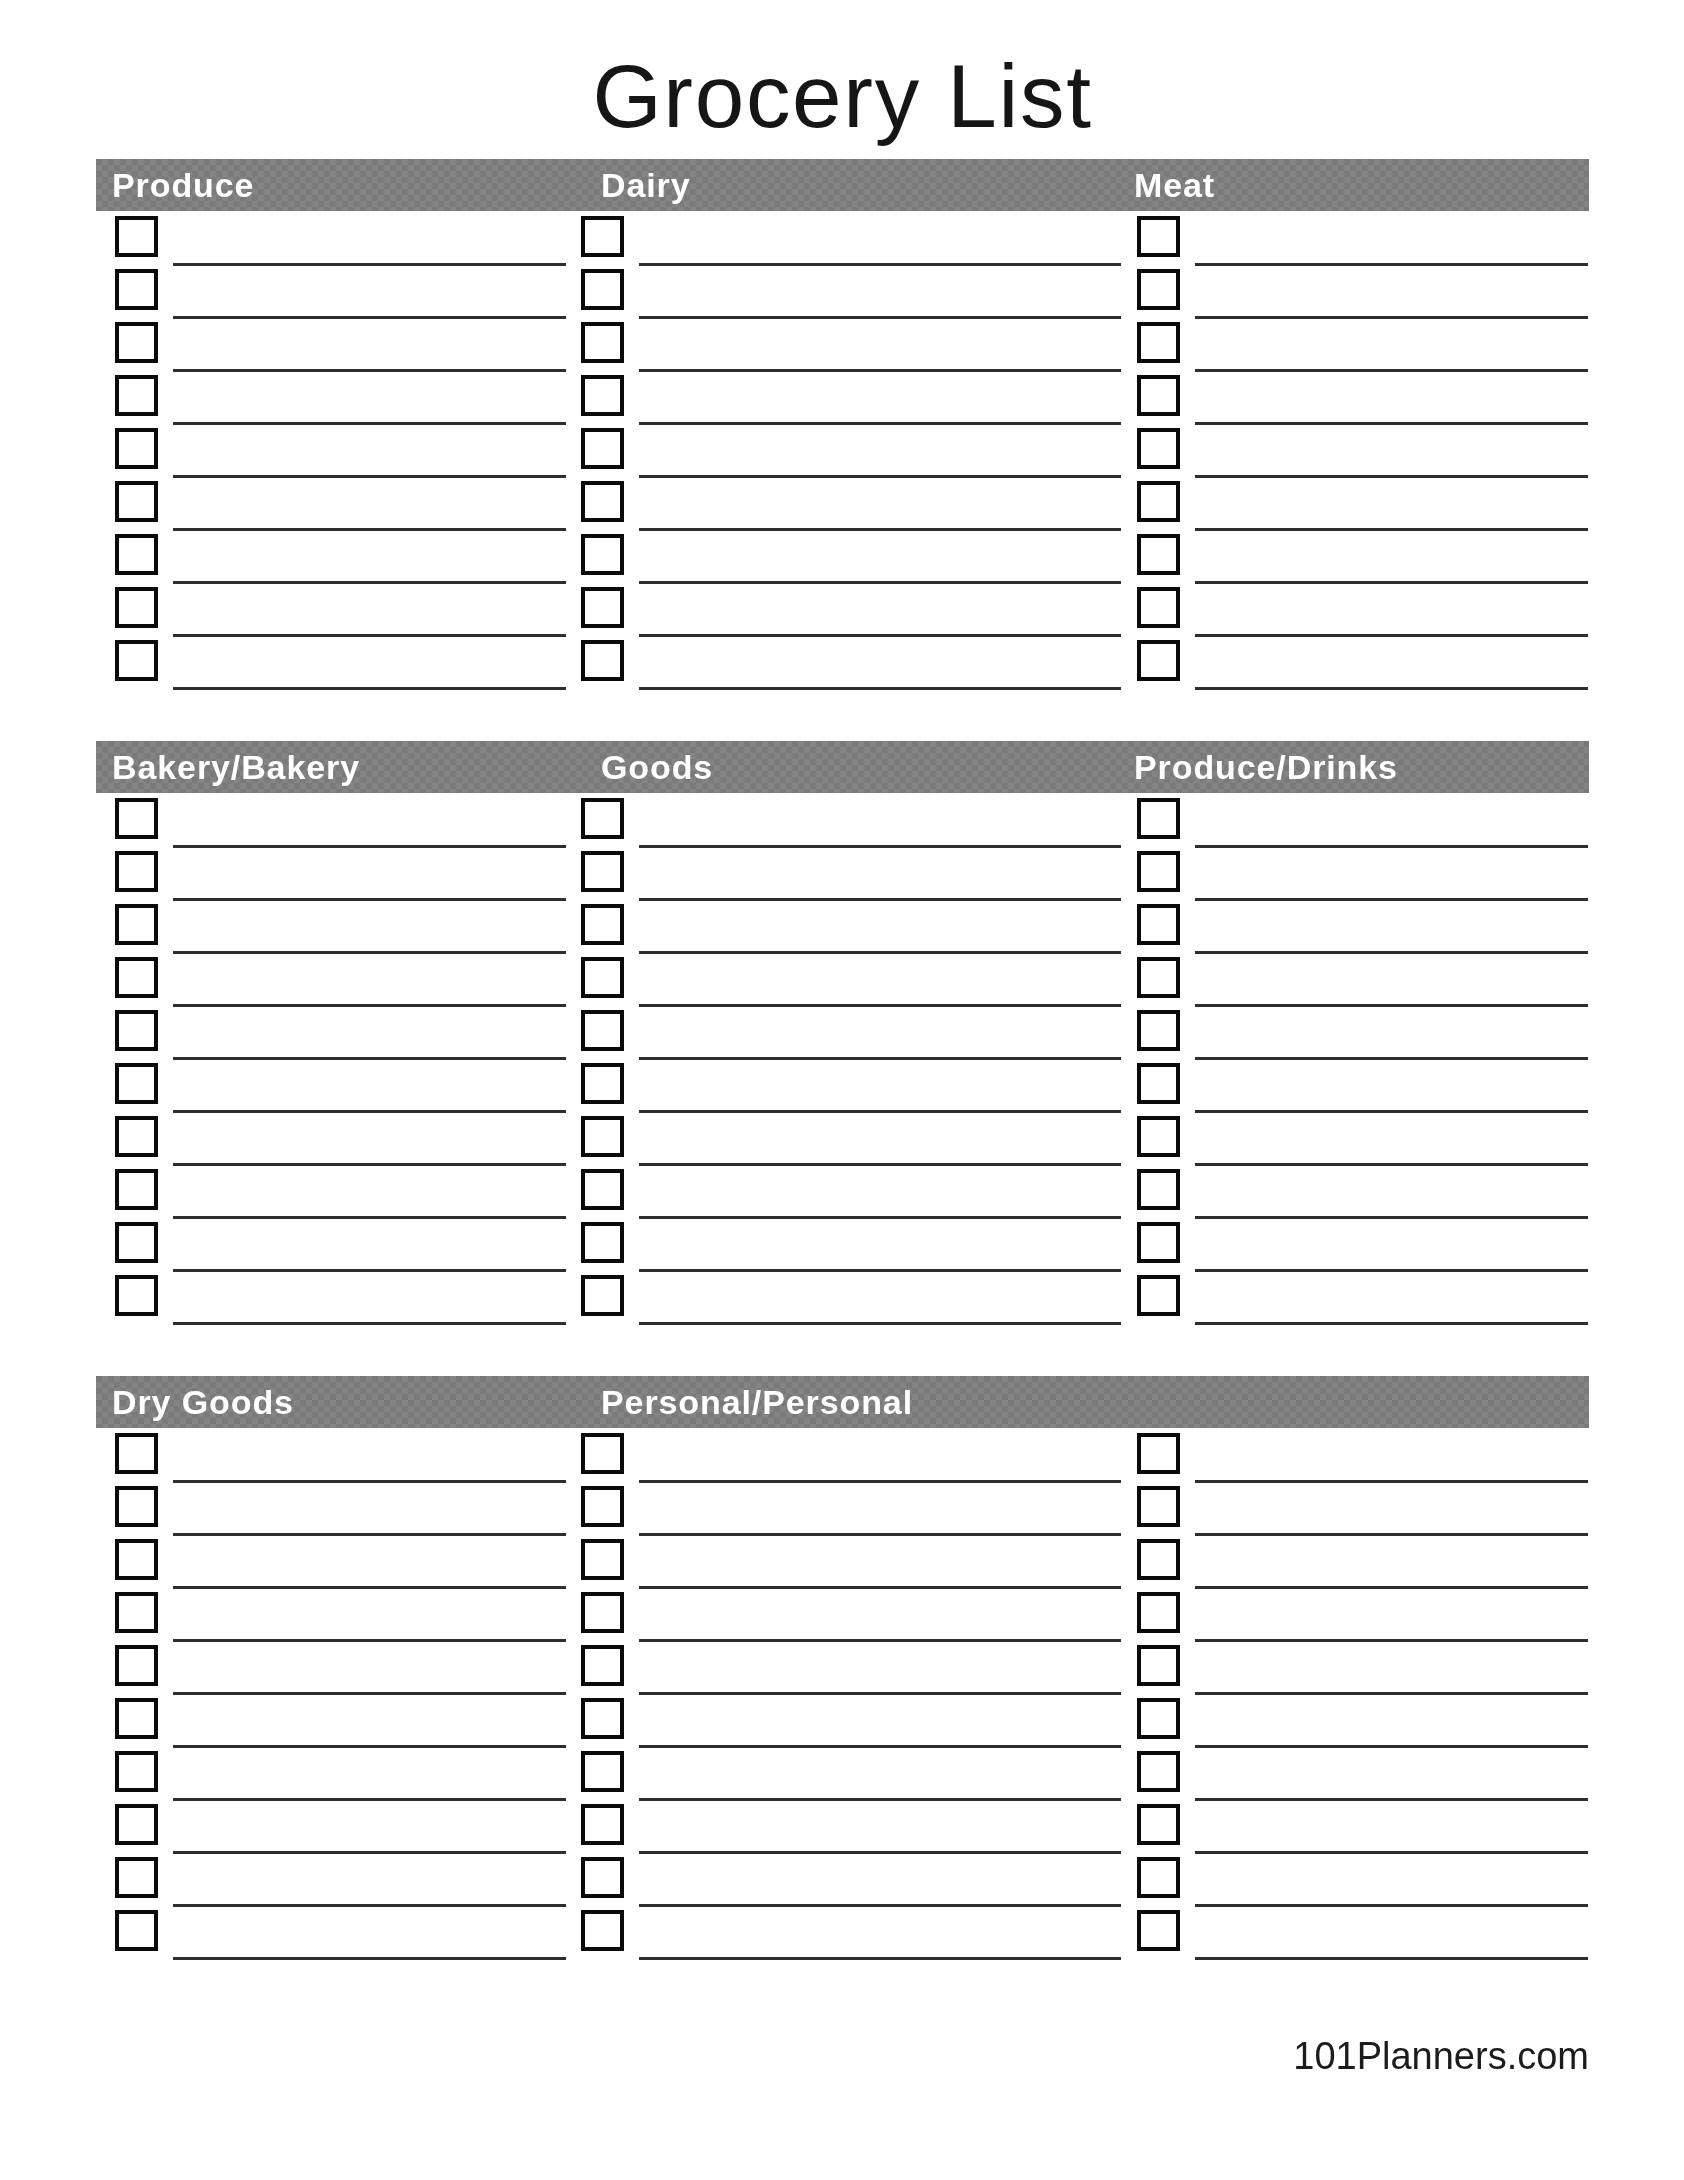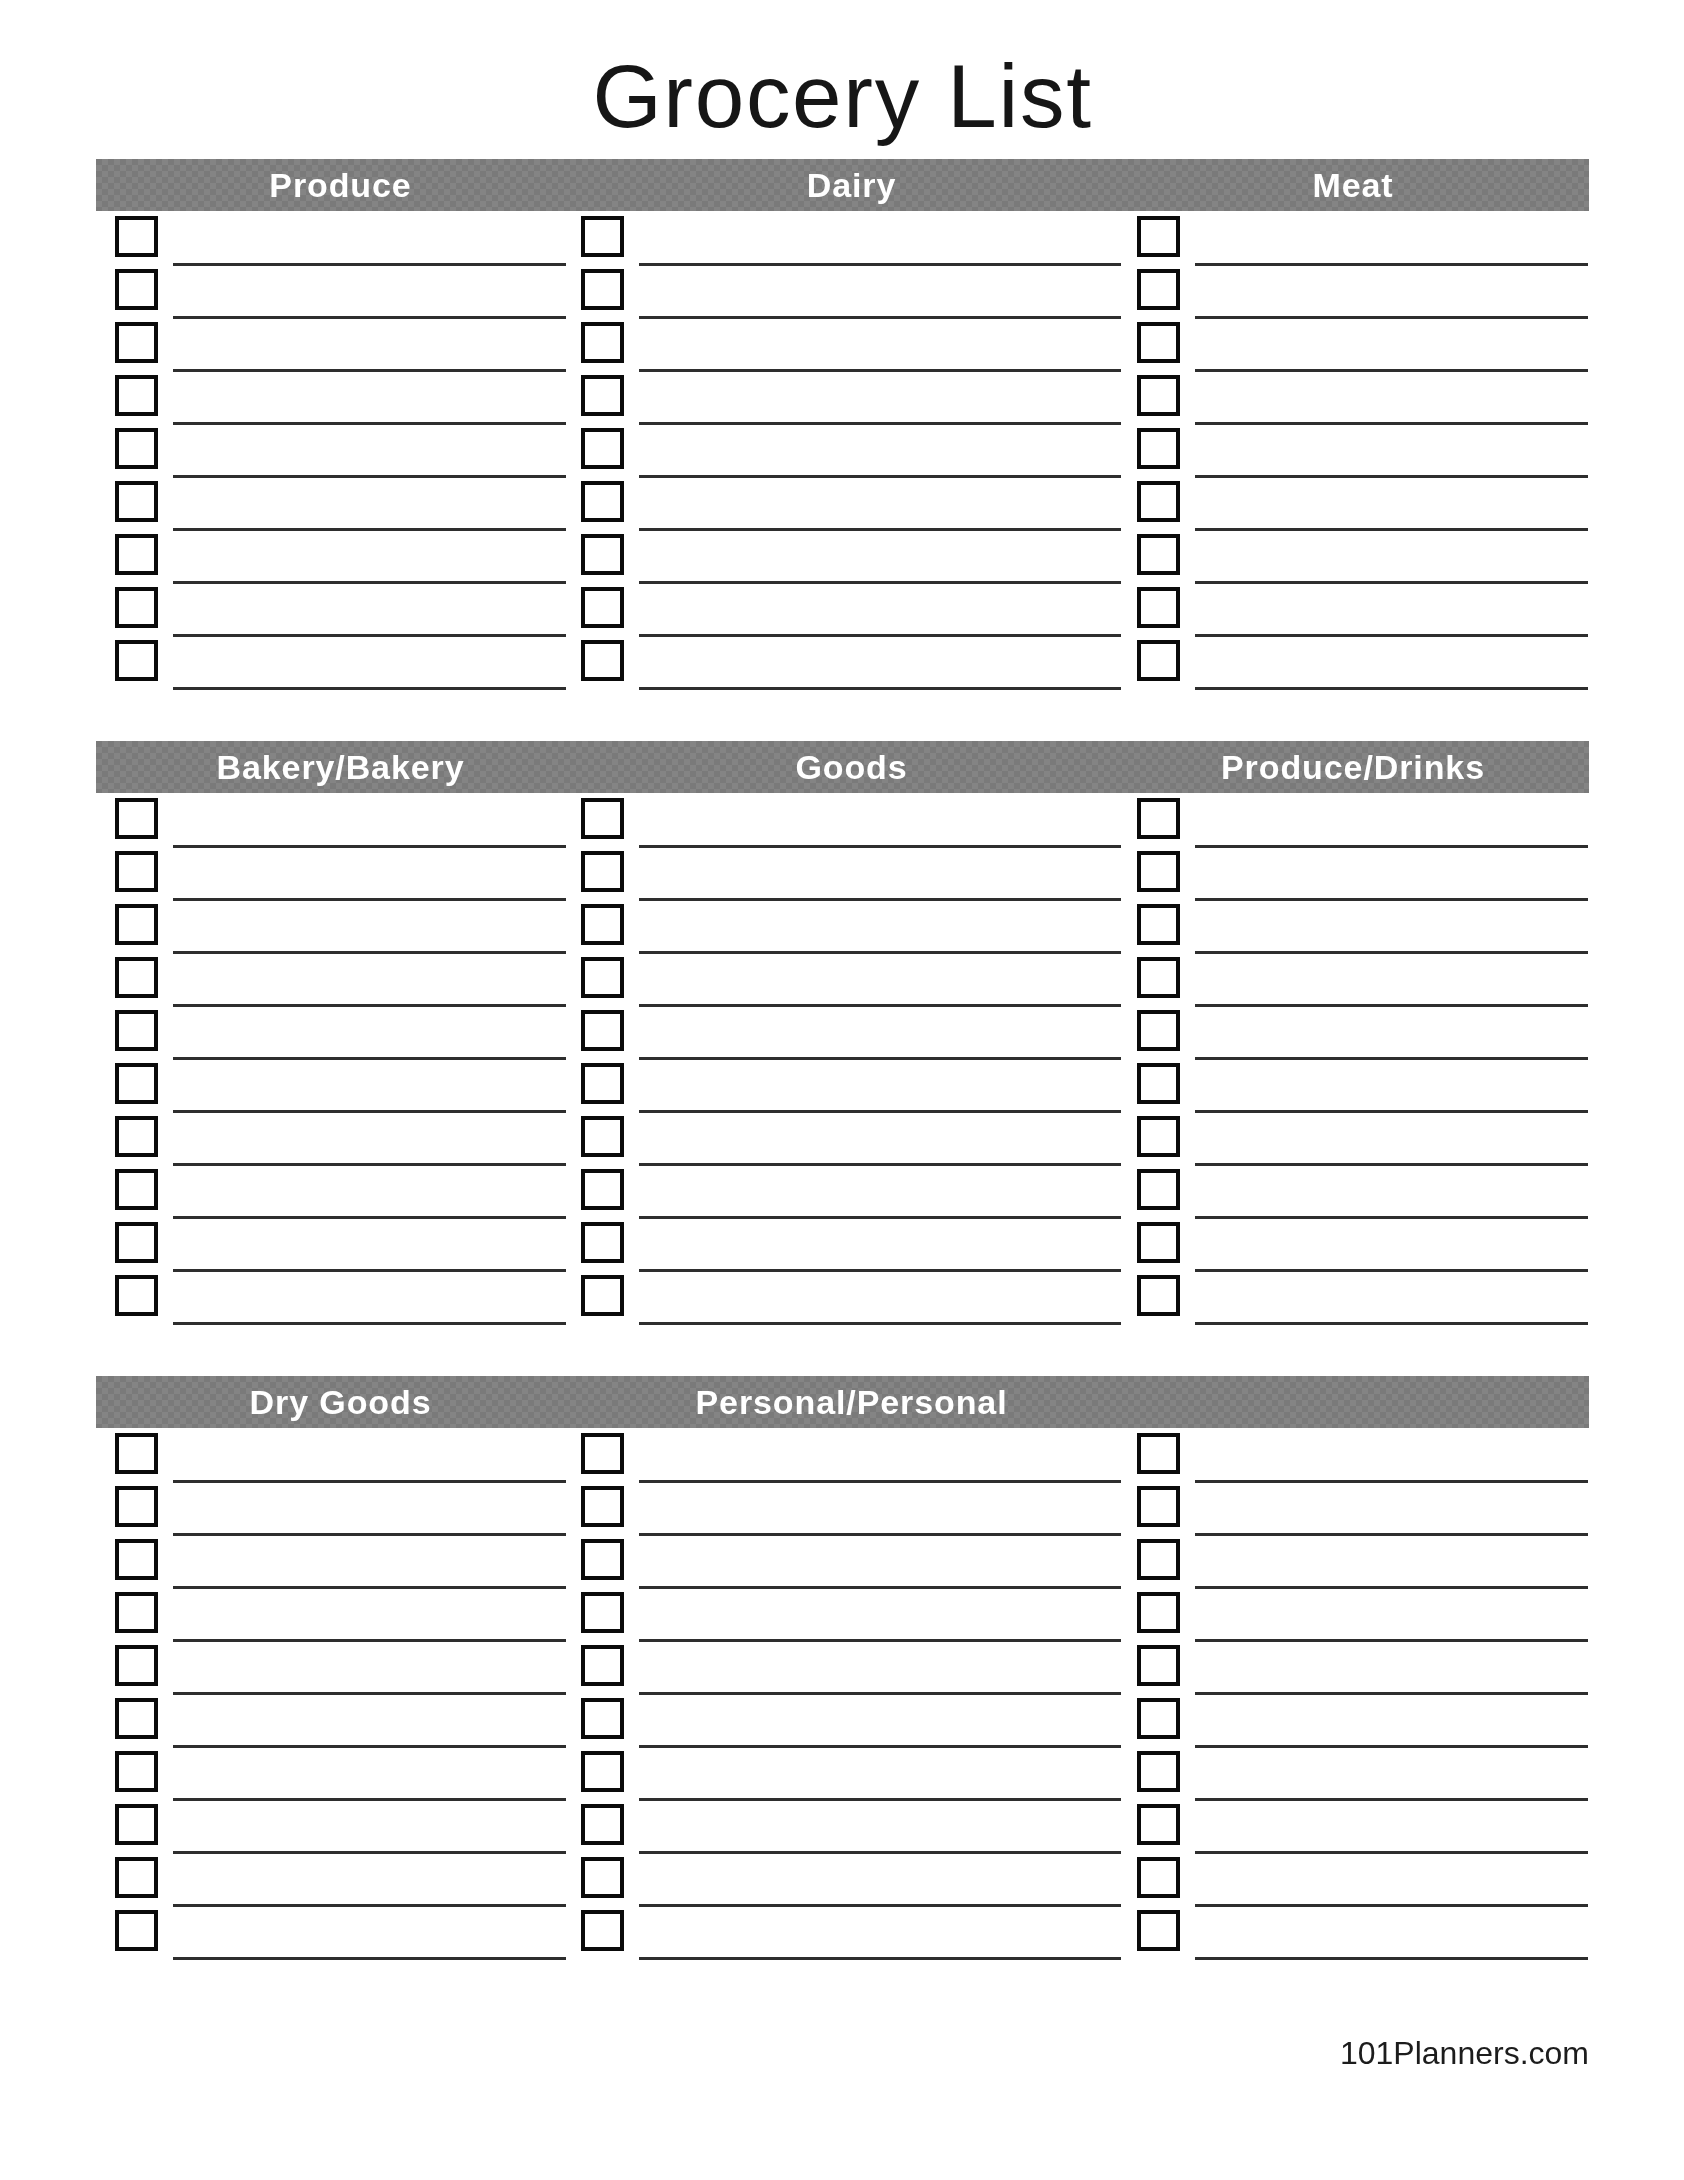--- a/index.html
+++ b/index.html
@@ -33,25 +33,26 @@
   .section-header{
     height:52px;
     background-color:var(--bar-base);
     background-image:conic-gradient(var(--bar-check) 90deg, var(--bar-base) 90deg 180deg, var(--bar-check) 180deg 270deg, var(--bar-base) 270deg);
     background-size:12px 12px;
     display:grid;
     grid-template-columns:489px 533px 470px;
     align-items:center;
   }
   .header-label{
-    text-align:center;
+    text-align:left;
     color:var(--bar-text);
     font-weight:700;
     font-size:34px;
     letter-spacing:0.9px;
+    margin-left:16px;
   }
   .section-body{
     display:grid;
     grid-template-columns:451px 540px 451px;
     column-gap:15.3px;
     padding:5.1px 0 0 19px;
   }
   .row{
     position:relative;
     height:53px;
@@ -67,21 +68,21 @@
   .write-line{
     position:absolute;
     left:58px;right:0;bottom:3.4px;
     height:2.6px;
     background:var(--line-color);
     display:block;
   }
   .footer{
     margin:72px 96px 0 0;
     text-align:right;
-    font-size:32px;
+    font-size:38px;
     color:var(--footer-color);
   }
 </style>
 </head>
 <body>
 
 <div class="page">
 
   <h1 class="title">Grocery List</h1>
 

